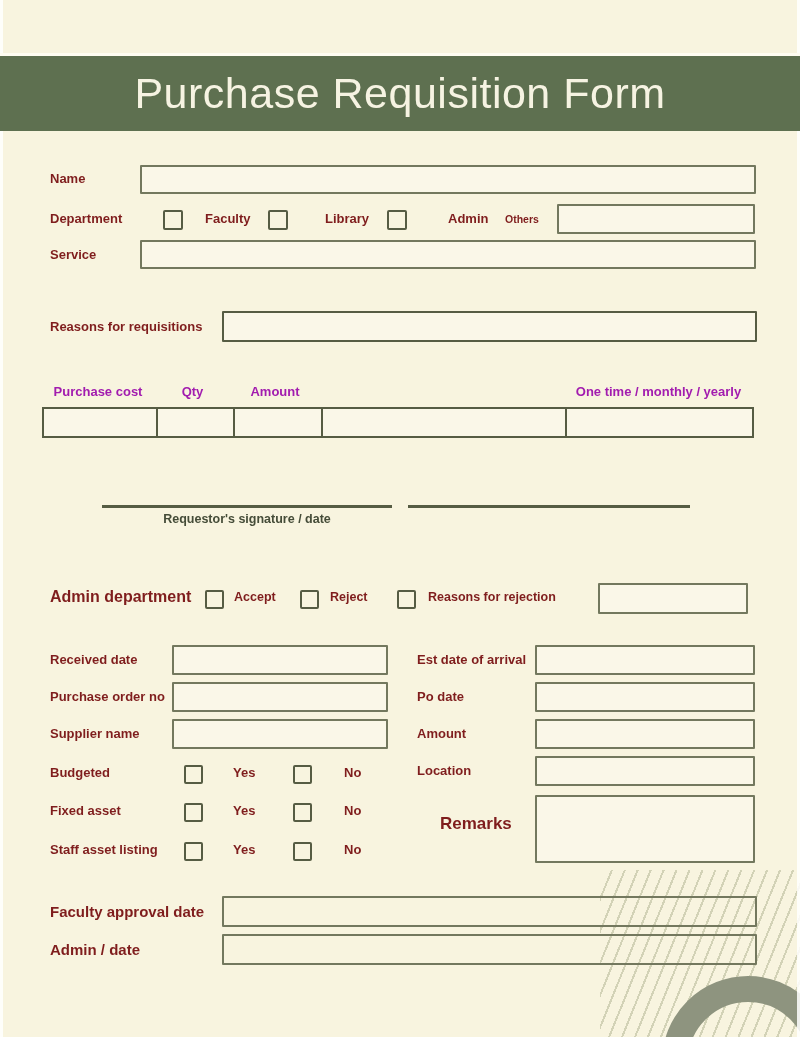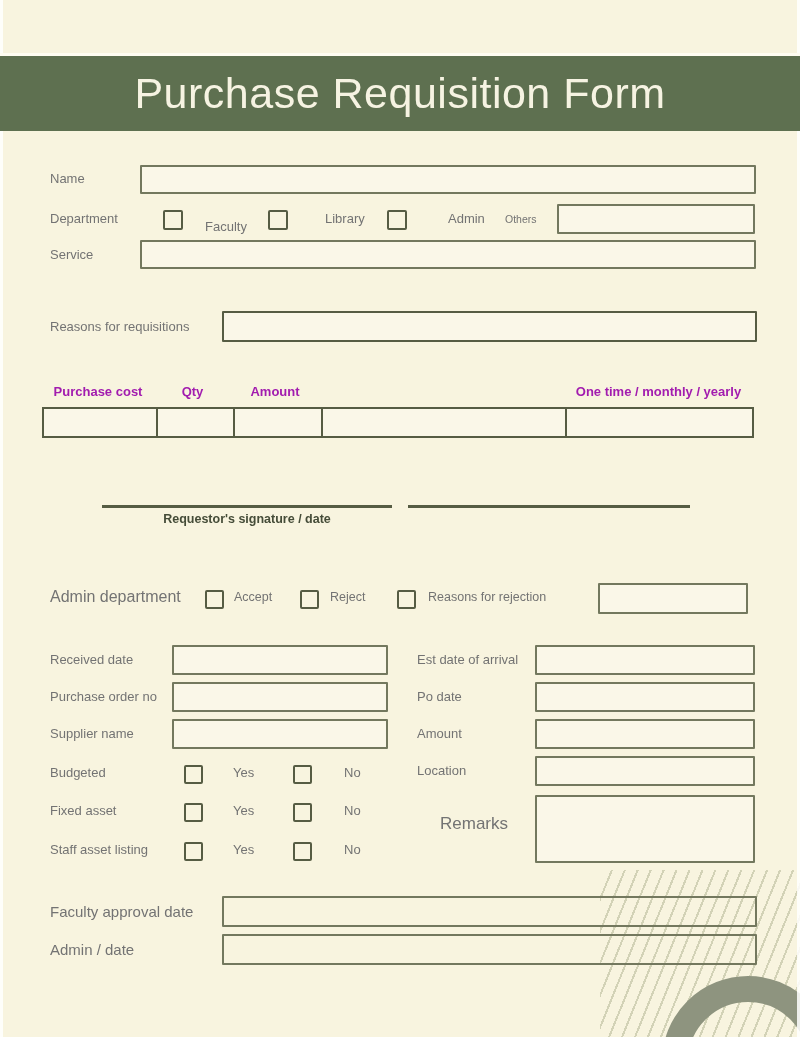--- a/index.html
+++ b/index.html
@@ -1,18 +1,18 @@
 <!DOCTYPE html>
 <html><head>
 <meta charset="utf-8">
 <style>
   html,body{margin:0;padding:0;}
   body{width:800px;height:1037px;font-family:"Liberation Sans",sans-serif;}
   #page{position:relative;width:800px;height:1037px;background:#f8f4df;overflow:hidden;}
-  .lbl{position:absolute;font-weight:400;color:#737373;font-size:13px;white-space:nowrap;line-height:1.1;}
+  .lbl{position:absolute;font-weight:700;color:#7f1d1d;font-size:13px;white-space:nowrap;line-height:1.1;}
   .lbl-sm{font-size:10.5px;}
   .lbl-md{font-size:12.5px;}
   .lbl-lg{font-size:16px;}
   .lbl-xl{font-size:15px;}
   .input{position:absolute;border:2px solid #73785e;background:#faf7e8;border-radius:1px;box-sizing:border-box;}
   .input.clear{background:transparent;}
   .cb{position:absolute;width:15px;height:15px;border:2px solid #565c43;background:transparent;border-radius:2px;box-sizing:content-box;}
   .cb-lg{width:16px;height:16px;}
   .banner{position:absolute;left:0;top:53px;width:800px;height:75px;background:#5e7050;border-top:3px solid #fffdf2;display:flex;align-items:center;justify-content:center;}
   .banner h1{margin:0;color:#f6f3e2;font-size:43px;font-weight:400;letter-spacing:.5px;}
@@ -41,21 +41,21 @@
 
   <div class="banner z1">
     <h1>Purchase Requisition Form</h1>
   </div>
 
   <div class="lbl z1" style="left:50px;top:172px;">Name</div>
   <div class="input z1" style="left:140px;top:165px;width:616px;height:29px;"></div>
 
   <div class="lbl z1" style="left:50px;top:212px;">Department</div>
   <div class="cb cb-lg z1" style="left:163px;top:210px;"></div>
-  <div class="lbl z1" style="left:205px;top:220px;">Faculty</div>
+  <div class="lbl z1" style="left:205px;top:212px;">Faculty</div>
   <div class="cb cb-lg z1" style="left:268px;top:210px;"></div>
   <div class="lbl z1" style="left:325px;top:212px;">Library</div>
   <div class="cb cb-lg z1" style="left:387px;top:210px;"></div>
   <div class="lbl z1" style="left:448px;top:212px;text-align:center;">Admin</div>
   <div class="lbl lbl-sm z1" style="left:505px;top:214px;">Others</div>
   <div class="input z1" style="left:557px;top:204px;width:198px;height:30px;"></div>
 
   <div class="lbl z1" style="left:50px;top:248px;">Service</div>
   <div class="input z1" style="left:140px;top:240px;width:616px;height:29px;"></div>
 

